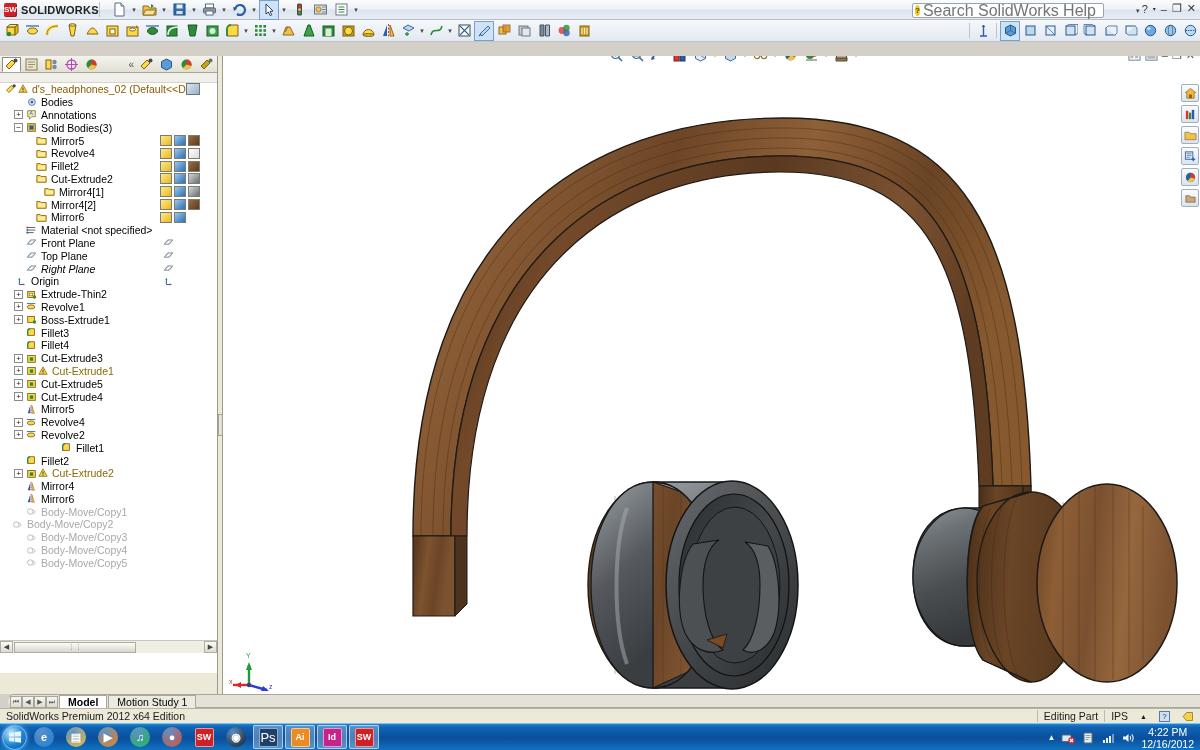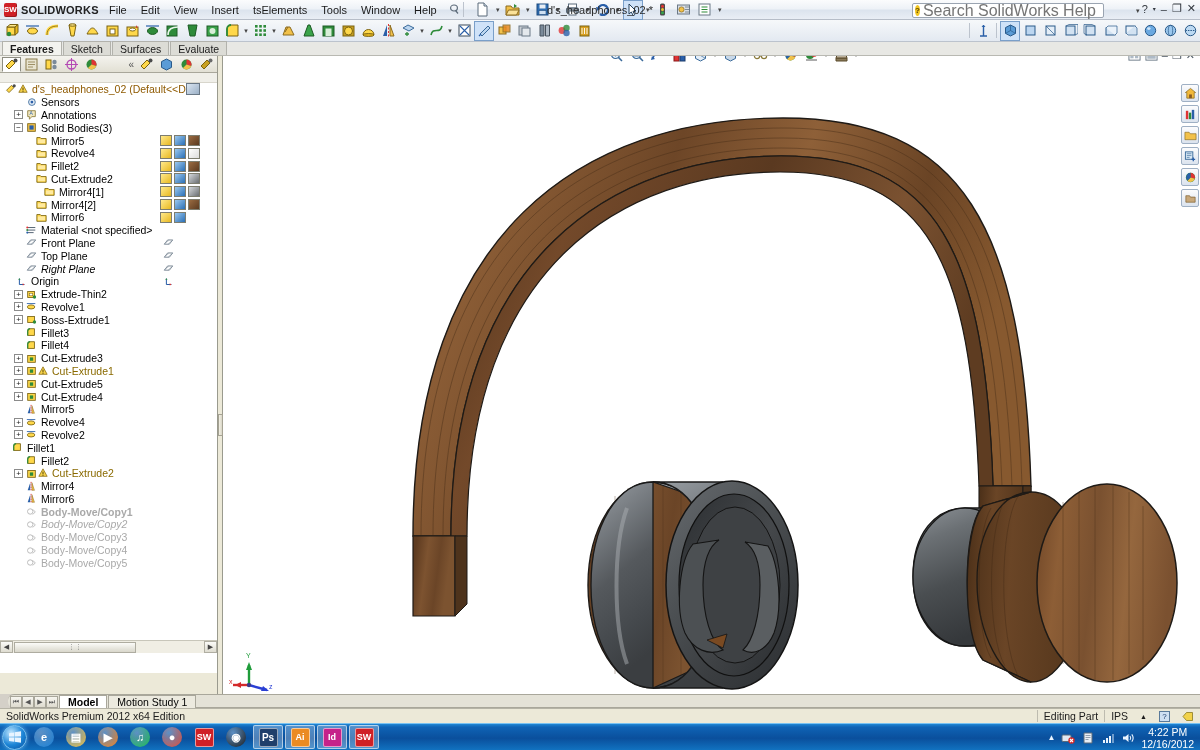--- a/index.html
+++ b/index.html
@@ -201,36 +201,20 @@
 </head>
 <body>
 
 <div id="app">
 
   <div class="titlebar">
     <div class="sw-logo">
       <div class="sw-badge">SW</div>
       <div class="sw-word">SOLIDWORKS</div>
     </div>
-    <div class="menubar">
-      <div class="mi">File</div>
-      <div class="mi">Edit</div>
-      <div class="mi">View</div>
-      <div class="mi">Insert</div>
-      <div class="mi">tsElements</div>
-      <div class="mi">Tools</div>
-      <div class="mi">Window</div>
-      <div class="mi">Help</div>
-      <div class="pin-icon">
-        <svg width="12" height="12" viewBox="0 0 12 12">
-            <ellipse cx="6" cy="5" rx="3.4" ry="3" fill="none" stroke="#5d6b7a" stroke-width="1.2"></ellipse>
-            <path d="M7.5 7.5 L10 10.5" stroke="#5d6b7a" stroke-width="1.2" fill="none"></path>
-          </svg>
-      </div>
-    </div>
 
     <div class="tb-sep"></div>
 
     <div class="qat">
       <div class="ibtn">
         <svg class="gi" viewBox="0 0 15 15">
             <path d="M3 1h6l3 3v10H3z" fill="#fff" stroke="#5a6a7a" stroke-width="1"></path>
             <path d="M9 1v3h3" fill="#dbe6f2" stroke="#5a6a7a" stroke-width="1"></path>
           </svg>
       </div>
@@ -289,21 +273,20 @@
       </div>
       <div class="ibtn">
         <svg class="gi" viewBox="0 0 15 15">
             <rect x="2" y="2" width="11" height="11" fill="#fff" stroke="#6a7886"></rect>
             <path d="M4.5 5h6M4.5 7.5h6M4.5 10h6" stroke="#2e8b3a" stroke-width="1.2"></path>
           </svg>
       </div>
         <div class="caret">▾</div>
     </div>
 
-    <div class="title-text">d's_headphones_02 *</div>
 
     <div class="helpsearch">
       <div class="qmark-circle">?</div>
       <input placeholder="Search SolidWorks Help" style="">
       <svg width="11" height="11" viewBox="0 0 12 12">
           <circle cx="5" cy="5" r="3.4" fill="none" stroke="#2a4a6a" stroke-width="1.2"></circle>
           <path d="M7.6 7.6L10.5 10.5" stroke="#2a4a6a" stroke-width="1.4"></path>
         </svg>
       <span style="font-size:7px;color:#444;">▾</span>
     </div>
@@ -564,26 +547,20 @@
         </svg>
       </div>
     <div class="ibtn">
         <svg class="gi" viewBox="0 0 15 15">
           <circle cx="7.5" cy="7.5" r="5.2" fill="#bcd9f2" stroke="#2a5a8a"></circle>
           <path d="M2.4 7.5h10.2" stroke="#2a5a8a" stroke-dasharray="1.5 1"></path>
         </svg>
       </div>
   </div>
 
-  <div class="cmtabs">
-    <div class="cmtab active">Features</div>
-    <div class="cmtab">Sketch</div>
-    <div class="cmtab">Surfaces</div>
-    <div class="cmtab">Evaluate</div>
-  </div>
 
   <div class="leftpanel">
     <div class="panel-tabs">
       <div class="ptab active">
         <svg class="gi" viewBox="0 0 15 15">
             <path d="M2 9l6-6 3 3-6 6z" fill="#ffd84a" stroke="#7a6210"></path>
             <circle cx="11.5" cy="3.5" r="2" fill="#4a4a4a"></circle>
           </svg>
       </div>
       <div class="ptab">
@@ -659,21 +636,21 @@
           <span style="position:absolute;left:186px;width:14px;height:12px;background:linear-gradient(135deg,#dbe6f2,#9bb0c6);border:1px solid #6a7886;"></span>
         </div>
 
         <div id="tree-rows">
             <div class="trow" style="padding-left: 14px;">
               <span class="expander blank"></span>
               <svg class="ticon" viewBox="0 0 13 13">
                 <circle cx="7" cy="6" r="4" fill="#dfe9f5" stroke="#3a6a9a"></circle>
                 <circle cx="7" cy="6" r="1.6" fill="#2a5fa8"></circle>
               </svg>
-              <span class="tname">Sensors</span>
+              <span class="tname">Bodies</span>
             </div>
             <div class="trow" style="padding-left: 14px;">
               <span class="expander">+</span>
               <svg class="ticon" viewBox="0 0 13 13">
                 <path d="M2 2h9v7H7l-3 3V9H2z" fill="#f2e8c0" stroke="#8a7a3a"></path>
                 <text x="4" y="7.5" font-size="6" fill="#2a5fa8">A</text>
               </svg>
               <span class="tname">Annotations</span>
             </div>
             <div class="trow" style="padding-left: 14px;">
@@ -930,21 +907,21 @@
               <span class="tname">Revolve4</span>
             </div>
             <div class="trow" style="padding-left: 14px;">
               <span class="expander">+</span>
               <svg class="ticon" viewBox="0 0 13 13">
                 <ellipse cx="6" cy="7" rx="4.4" ry="2.4" fill="#ffd84a" stroke="#7a6210"></ellipse>
                 <path d="M1 3h10" stroke="#2a5fa8" stroke-width="1"></path>
               </svg>
               <span class="tname">Revolve2</span>
             </div>
-            <div class="trow" style="padding-left: 0;">
+            <div class="trow" style="padding-left: 12px; margin-left: 37px;">
               <span class="expander blank"></span>
               <svg class="ticon" viewBox="0 0 13 13">
                 <path d="M2 10V5a3 3 0 0 1 3-3h5v8z" fill="#ffd84a" stroke="#7a6210"></path>
                 <path d="M2 10V5a3 3 0 0 1 3-3" fill="none" stroke="#2e8b3a" stroke-width="1.4"></path>
               </svg>
               <span class="tname">Fillet1</span>
             </div>
             <div class="trow" style="padding-left: 14px;">
               <span class="expander blank"></span>
               <svg class="ticon" viewBox="0 0 13 13">
@@ -977,29 +954,29 @@
             </div>
             <div class="trow" style="padding-left: 14px;">
               <span class="expander blank"></span>
               <svg class="ticon" viewBox="0 0 13 13">
                 <path d="M5 2L2 11h3z" fill="#2a5fa8"></path>
                 <path d="M7 2l3 9H7z" fill="#f2c14a" stroke="#8a6a20" stroke-width=".6"></path>
                 <path d="M6 1v11" stroke="#e03434" stroke-dasharray="1.6 1.2"></path>
               </svg>
               <span class="tname">Mirror6</span>
             </div>
-            <div class="trow" style="padding-left: 14px; font-weight: bold;">
+            <div class="trow" style="padding-left: 14px;">
               <span class="expander blank"></span>
               <svg class="ticon" viewBox="0 0 13 13">
                 <circle cx="5" cy="6.5" r="3.2" fill="none" stroke="#b8b8b8" stroke-width="1.1"></circle>
                 <path d="M8 4l3 3-3 3" fill="none" stroke="#b8b8b8" stroke-width="1.1"></path>
               </svg>
               <span class="tname dim">Body-Move/Copy1</span>
             </div>
-            <div class="trow" style="padding-left: 14px; font-style: italic;">
+            <div class="trow" style="padding-left: 0;">
               <span class="expander blank"></span>
               <svg class="ticon" viewBox="0 0 13 13">
                 <circle cx="5" cy="6.5" r="3.2" fill="none" stroke="#b8b8b8" stroke-width="1.1"></circle>
                 <path d="M8 4l3 3-3 3" fill="none" stroke="#b8b8b8" stroke-width="1.1"></path>
               </svg>
               <span class="tname dim">Body-Move/Copy2</span>
             </div>
             <div class="trow" style="padding-left: 14px;">
               <span class="expander blank"></span>
               <svg class="ticon" viewBox="0 0 13 13">
@@ -1383,21 +1360,21 @@
         <div class="tbicon">
           <div style="width: 20px; height: 20px; border-radius: 50%; background: radial-gradient(circle at 35% 30%, rgba(255, 255, 255, 0.333), rgb(221, 75, 57)); color: rgb(255, 255, 255); font-size: 11px; font-weight: bold; display: flex; align-items: center; justify-content: center;">●</div>
         </div>
         <div class="tbicon">
           <div style="width: 19px; height: 19px; border-radius: 2px; background: rgb(207, 32, 38); color: rgb(255, 255, 255); font-size: 9px; font-weight: bold; display: flex; align-items: center; justify-content: center; border: 1px solid rgba(255, 255, 255, 0.55);">SW</div>
         </div>
         <div class="tbicon">
           <div style="width: 20px; height: 20px; border-radius: 50%; background: radial-gradient(circle at 35% 30%, rgba(255, 255, 255, 0.333), rgb(26, 26, 26)); color: rgb(255, 255, 255); font-size: 11px; font-weight: bold; display: flex; align-items: center; justify-content: center;">◉</div>
         </div>
         <div class="tbicon active">
-          <div style="width: 19px; height: 19px; border-radius: 2px; background: rgb(31, 63, 107); color: rgb(255, 255, 255); font-size: 10px; font-weight: bold; display: flex; align-items: center; justify-content: center; border: 1px solid rgba(255, 255, 255, 0.55);">Ps</div>
+          <div style="width: 19px; height: 19px; border-radius: 2px; background: rgb(31, 63, 107); color: rgb(255, 255, 255); font-size: 13px; font-weight: normal; display: flex; align-items: center; justify-content: center; border: 1px solid rgba(255, 255, 255, 0.55);">Ps</div>
         </div>
         <div class="tbicon active">
           <div style="width: 19px; height: 19px; border-radius: 2px; background: rgb(235, 139, 34); color: rgb(255, 255, 255); font-size: 9px; font-weight: bold; display: flex; align-items: center; justify-content: center; border: 1px solid rgba(255, 255, 255, 0.55);">Ai</div>
         </div>
         <div class="tbicon active">
           <div style="width: 19px; height: 19px; border-radius: 2px; background: rgb(197, 34, 138); color: rgb(255, 255, 255); font-size: 9px; font-weight: bold; display: flex; align-items: center; justify-content: center; border: 1px solid rgba(255, 255, 255, 0.55);">Id</div>
         </div>
         <div class="tbicon active">
           <div style="width: 19px; height: 19px; border-radius: 2px; background: rgb(207, 32, 38); color: rgb(255, 255, 255); font-size: 9px; font-weight: bold; display: flex; align-items: center; justify-content: center; border: 1px solid rgba(255, 255, 255, 0.55);">SW</div>
         </div>

